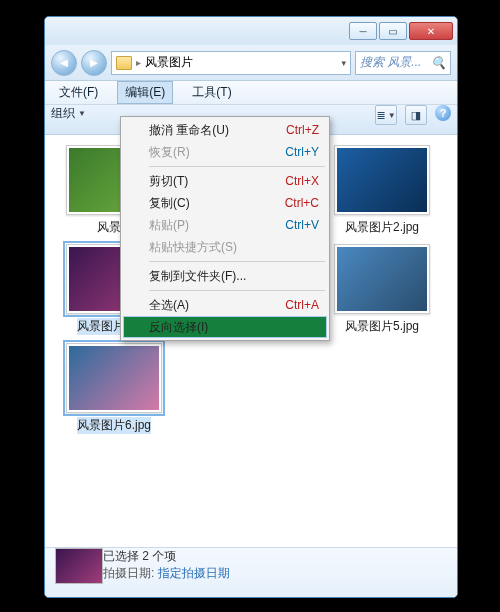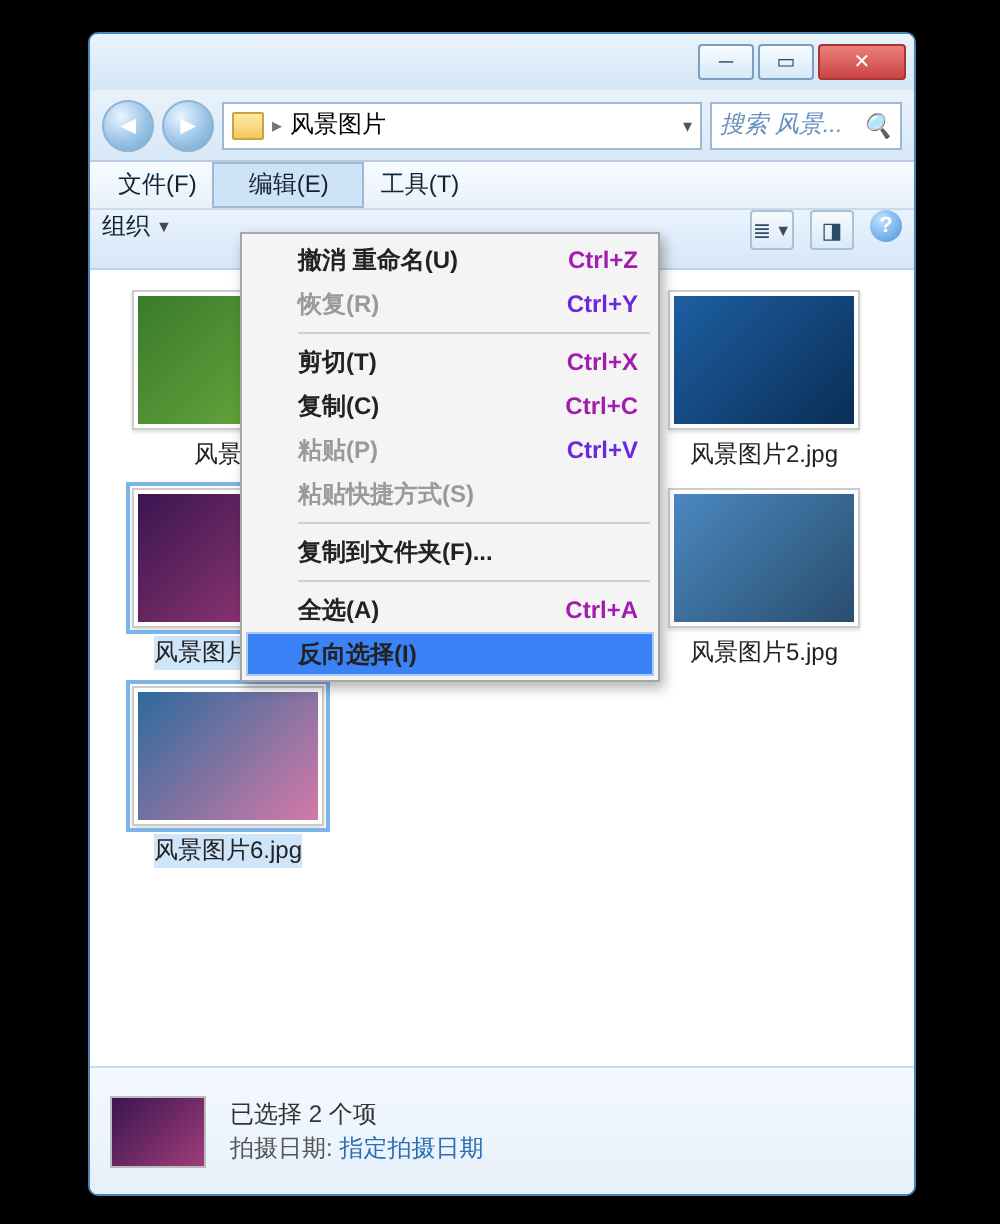--- a/index.html
+++ b/index.html
@@ -31,24 +31,24 @@
     flex:1; height:24px; background:#fff; border:1px solid #9db9d4; display:flex;align-items:center;
     padding:0 4px; font-size:12px; gap:4px;
   }
   .foldericon { width:16px;height:14px;background:linear-gradient(#ffe9a8,#f3c95e);border:1px solid #caa23e;border-radius:1px; }
   .addrfield .sep { color:#777; font-size:10px; }
   .addrfield .drop { margin-left:auto;color:#555;font-size:9px; }
   .searchfield { width:96px; height:24px; background:#fff; border:1px solid #9db9d4;
     display:flex;align-items:center;padding:0 4px;font-size:12px;color:#6a8fbf;font-style:italic;gap:4px; }
   .menubar {
     height:24px; background:linear-gradient(#f7fbff,#e8f1fa); border-bottom:1px solid #ccd9e6;
-    display:flex; align-items:flex-start; padding:0 6px; font-size:12px;
+    display:flex; align-items:flex-start; padding:0 6px; font-size:12px;gap:11px;
   }
   .menuitem { padding:3px 8px; color:#123; }
-  .menuitem.open { background:#cfe3f6; border:1px solid #9bbad6; padding:2px 17px; }
+  .menuitem.open { background:#cfe3f6; border:1px solid #9bbad6; padding:2px 7px; }
   .toolbar {
     height:30px; background:linear-gradient(#eaf3fd,#d6e7f7); border-bottom:1px solid #bcd1e3;
     display:flex;align-items:flex-start;padding:0 6px;font-size:12px;gap:8px;
   }
   .toolbar .tbtn { color:#123; display:flex;align-items:center;gap:3px; }
   .toolbar .drop { font-size:8px;color:#445; }
   .toolbar .spacer { flex:1; }
   .iconbtn { width:22px;height:20px;border:1px solid #a9c2da;border-radius:2px;
     background:linear-gradient(#f5faff,#dbeaf8);display:flex;align-items:center;justify-content:center;font-size:11px;color:#2b4a66; }
   .content {
@@ -58,31 +58,31 @@
   .thumb { width:126px; display:flex;flex-direction:column;align-items:center; }
   .thumb .img { width:96px;height:70px;border:1px solid #ccc;padding:2px;background:#fff;
     box-shadow:0 1px 2px rgba(0,0,0,.15); display:flex; }
   .thumb .img > div { flex:1; }
   .thumb .cap { font-size:12px;color:#222;margin-top:4px;text-align:center;white-space:nowrap;overflow:hidden;text-overflow:ellipsis;max-width:120px; }
   .thumb.sel .img { outline:2px solid #7db4e8; outline-offset:1px; }
   .thumb.sel .cap { background:#cfe5f9; }
   .dropdown {
     position:absolute; left:120px; top:116px; width:210px; background:#f4f4f4;
     border:1px solid #a6a6a6; box-shadow:2px 3px 6px rgba(0,0,0,.3);
-    font-size:12px; z-index:50; padding:2px;font-weight:bold;
+    font-size:12px; z-index:50; padding:2px;
   }
   .dd-row { display:flex;align-items:center;height:22px;padding:0 8px 0 26px;position:relative;color:#222; }
   .dd-row.disabled { color:#9a9a9a; }
-  .dd-row .sc { margin-left:auto; color:#a21caf; }
-  .dd-row.disabled .sc { color:#6d28d9; }
-  .dd-row.hl { background:#3b82f6; border:1px solid #a8cdee; height:22px; padding:0 7px 0 25px; }
+  .dd-row .sc { margin-left:auto; color:#b91c1c; }
+  .dd-row.disabled .sc { color:#0369a1; }
+  .dd-row.hl { background:#15803d; border:1px solid #a8cdee; height:22px; padding:0 7px 0 25px; }
   .dd-sep { height:1px;background:#d0d0d0;margin:3px 2px 3px 26px; }
   .statusbar {
-    height:64px;border-top:1px solid #cdd9e6;background:linear-gradient(#f4f9ff,#e6f0fa);
-    display:flex;align-items:center;padding:0 10px;gap:12px;font-size:12px;color:#333;
+    height:50px;border-top:1px solid #cdd9e6;background:linear-gradient(#f4f9ff,#e6f0fa);
+    display:flex;padding:0 10px;font-size:12px;color:#333;
   }
   .statusbar .sthumb { width:48px;height:36px; border:1px solid #bbb; }
   .helpicon { width:16px;height:16px;border-radius:50%;background:radial-gradient(circle at 35% 30%,#bfe2ff,#4a90d9);color:#fff;font-size:11px;font-weight:bold;display:flex;align-items:center;justify-content:center; }
 </style>
 </head>
 <body>
 
 <div class="window">
 
   <div class="titlebar">

